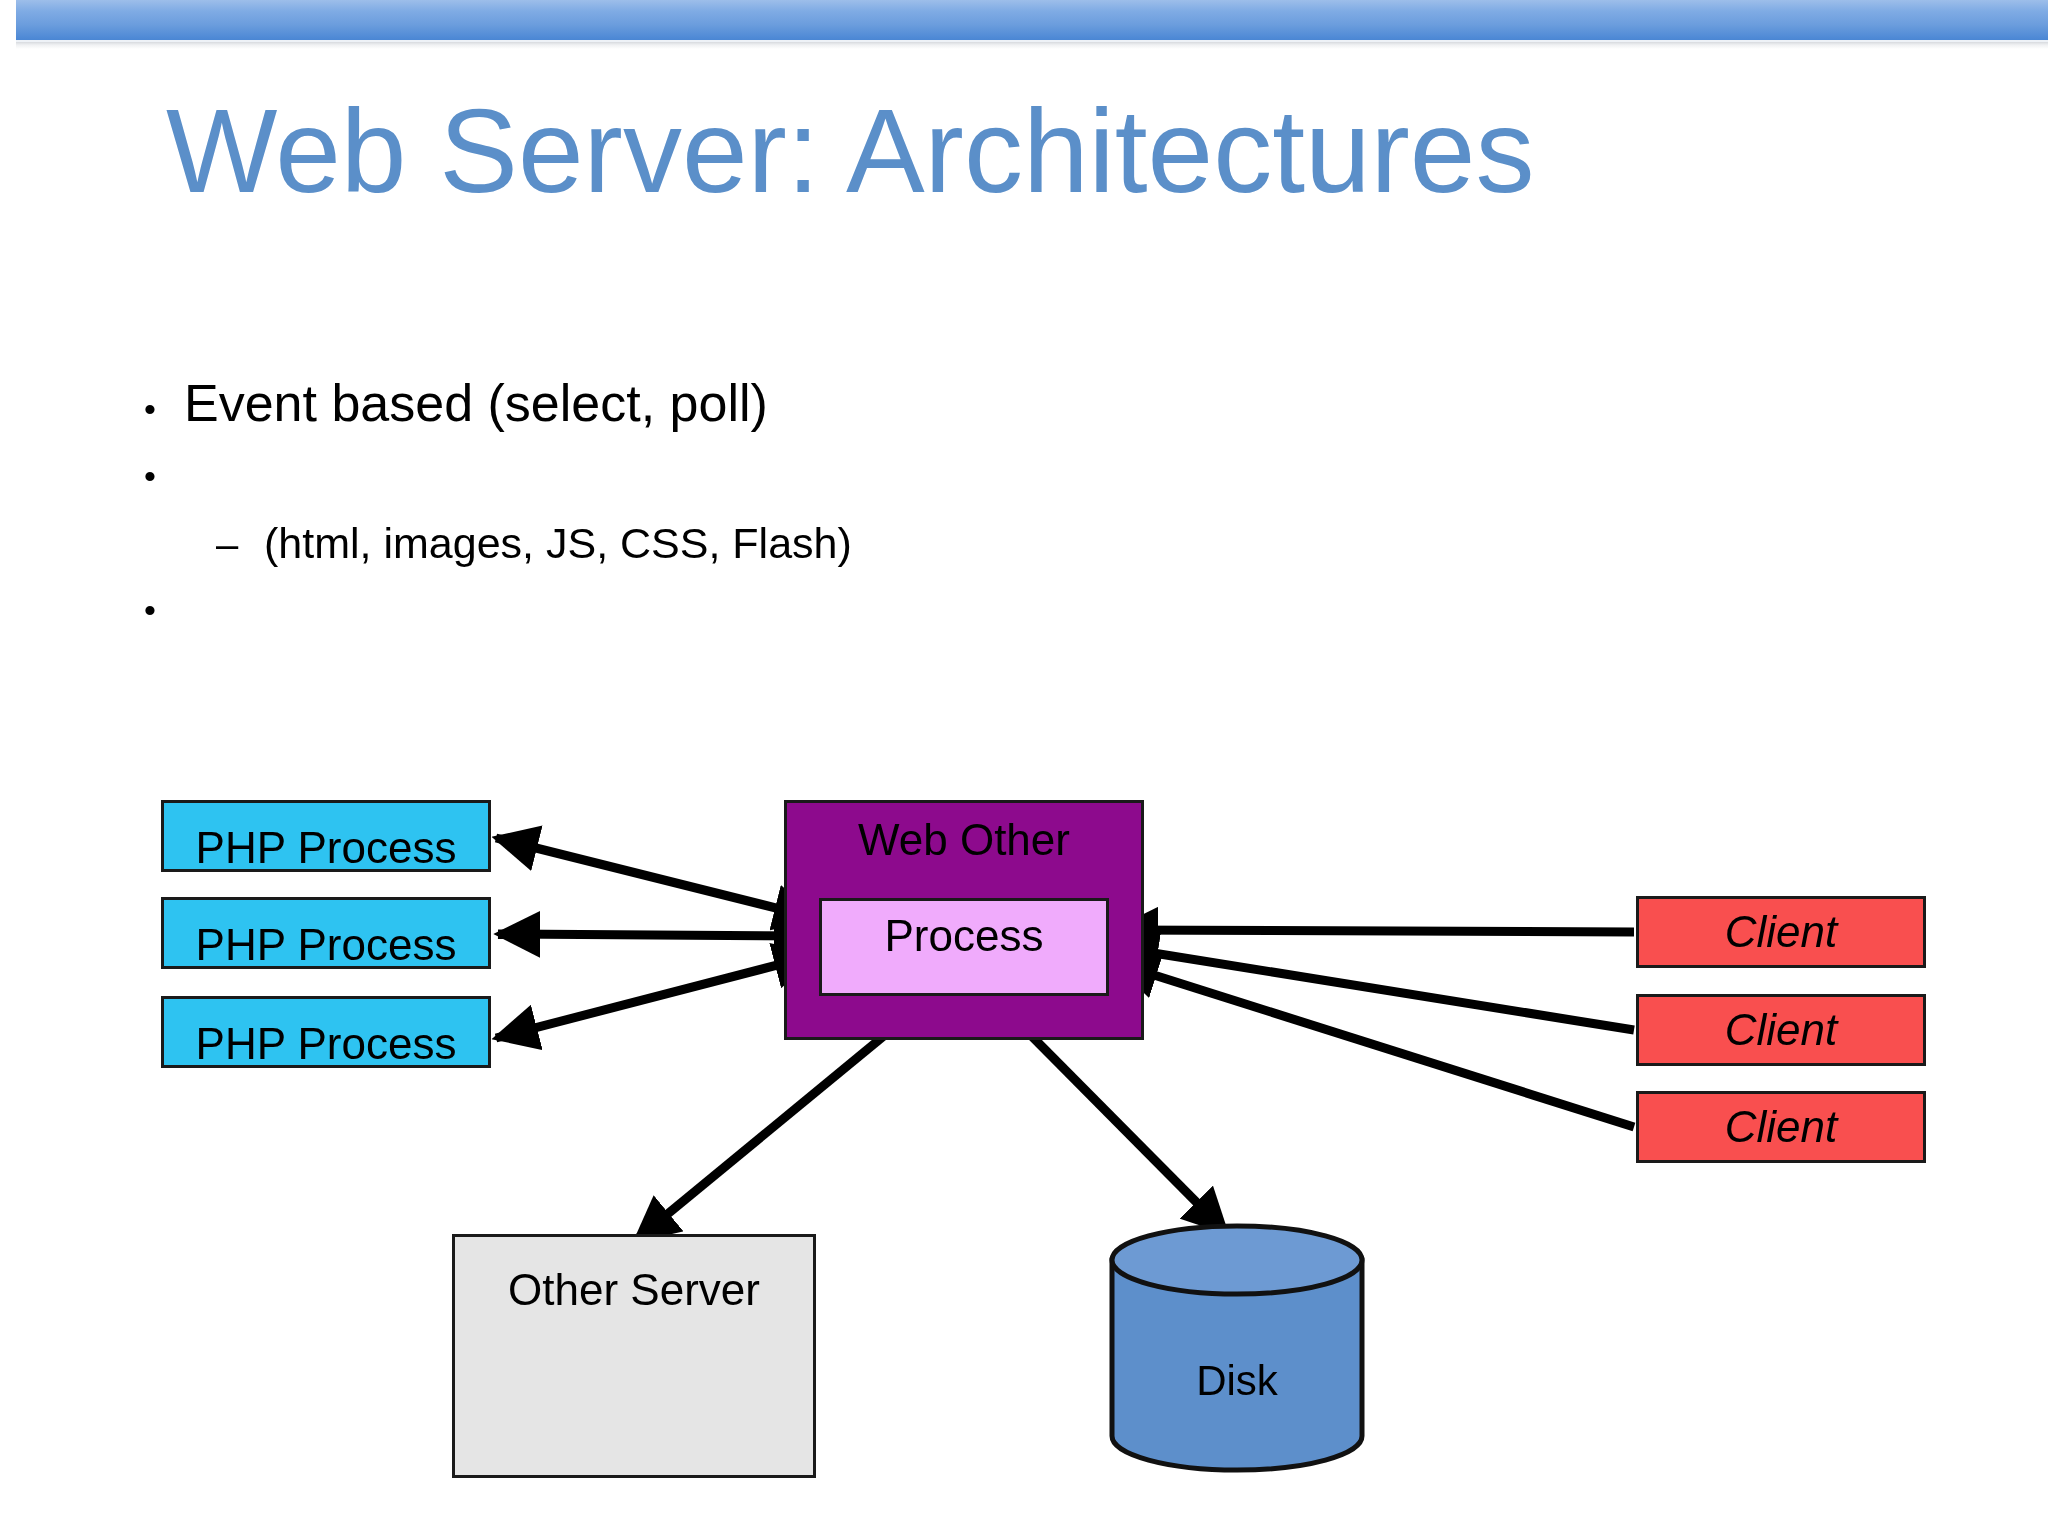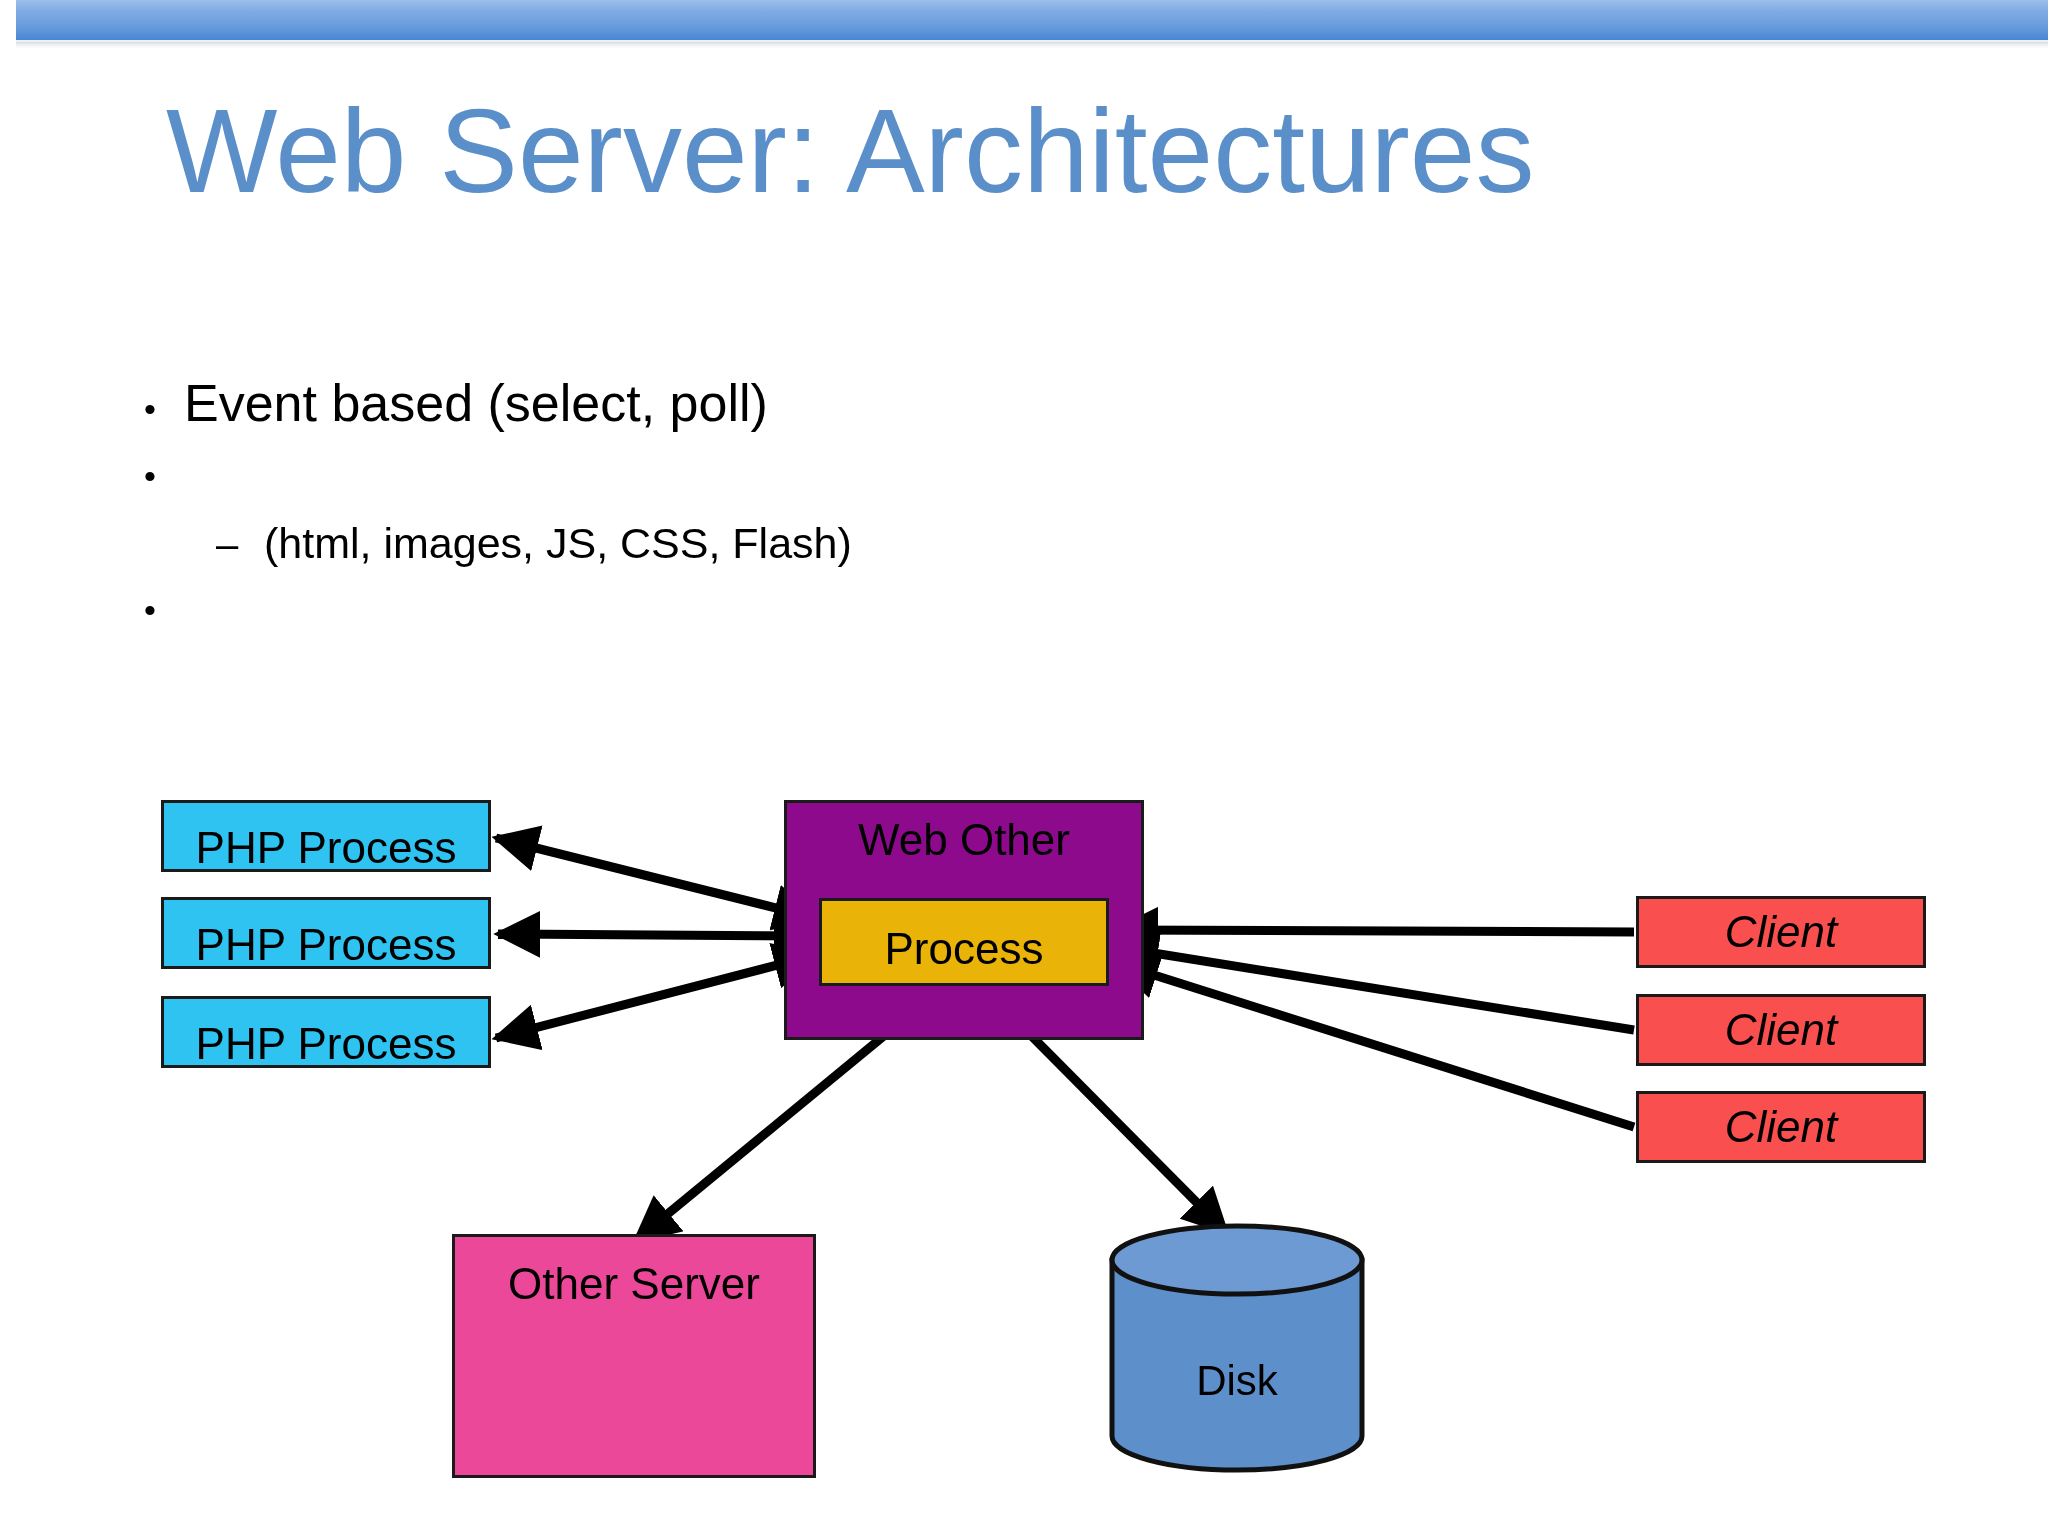--- a/index.html
+++ b/index.html
@@ -132,43 +132,43 @@
     width: 360px;
     height: 240px;
     background: #8d0a8d;
     padding-top: 12px;
   }
 
   #process-box {
     left: 803px;
     top: 898px;
     width: 290px;
-    height: 88px;
-    background: #eab308;
-    padding-top: 23px;
+    height: 98px;
+    background: #f0abfc;
+    padding-top: 10px;
   }
 
   .client-box {
     background: #f94f4f;
     width: 290px;
     height: 72px;
     padding-top: 8px;
     font-style: italic;
   }
   #client-box-1 { left: 1620px; top: 896px; }
   #client-box-2 { left: 1620px; top: 994px; }
   #client-box-3 { left: 1620px; top: 1091px; }
 
   #other-server-box {
     left: 436px;
     top: 1234px;
     width: 364px;
     height: 244px;
-    background: #ec4899;
-    padding-top: 22px;
+    background: #e5e5e5;
+    padding-top: 28px;
   }
 
   
   #disk {
     position: absolute;
     left: 1092px;
     top: 1222px;
     width: 258px;
     height: 252px;
   }

